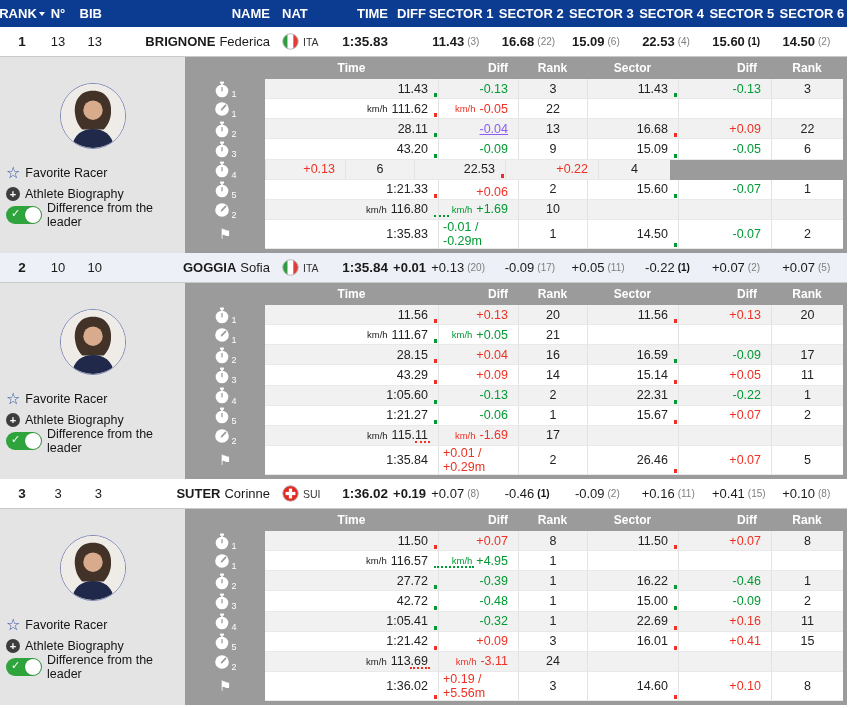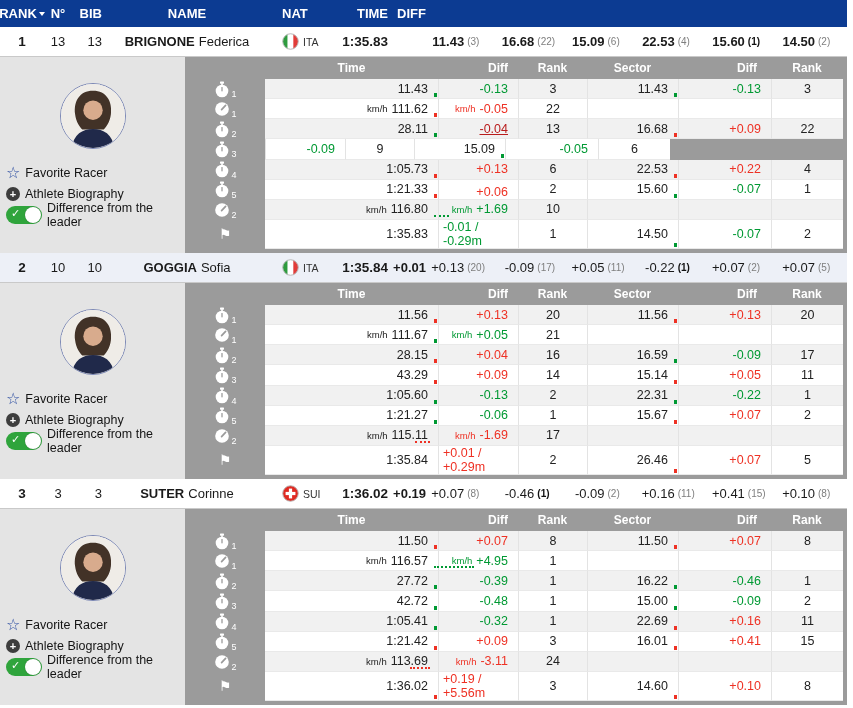--- a/index.html
+++ b/index.html
@@ -8,21 +8,21 @@
     width:853px; height:708px; background:#fff; overflow:hidden;
     font-family:"Liberation Sans","DejaVu Sans",sans-serif; color:#1a1a1a;
   }
   .widget { width:847px; }
 
   
   .thead { display:flex; align-items:center; height:27px; background:var(--hdr,#0c3b92); color:#fff; font-size:13px; font-weight:bold; }
   .c-rank { width:44px; display:flex; align-items:center; justify-content:center; gap:2px; }
   .c-n    { width:28px; text-align:center; }
   .c-bib  { width:30px; text-align:right; }
-  .c-name { width:168px; text-align:center; padding-left:2px; }
+  .c-name { width:168px; text-align:right; padding-left:2px; }
   .c-nat  { width:62px; padding-left:12px; }
   .c-time { width:56px; text-align:right; }
   .c-diff { width:38px; text-align:right; }
   .c-sectors { flex:1; display:flex; }
   .c-sector { flex:1; text-align:center; }
   .sortarr { width:0; height:0; border-left:3.5px solid transparent; border-right:3.5px solid transparent; border-top:4.5px solid #fff; display:inline-block; }
 
   
   .mrow { display:flex; align-items:center; height:30px; font-size:13px; background:#fff; border-bottom:1px solid #c9c9c9; cursor:pointer; }
   .mrow.alt { background:var(--alt,#edf0f7); }
@@ -88,20 +88,28 @@
     <div class="c-rank">
       <span>RANK</span>
       <span class="sortarr"></span>
     </div>
     <div class="c-n">N°</div>
     <div class="c-bib">BIB</div>
     <div class="c-name">NAME</div>
     <div class="c-nat">NAT</div>
     <div class="c-time">TIME</div>
     <div class="c-diff">DIFF</div>
+    <div class="c-sectors">
+      <div class="c-sector">SECTOR 1</div>
+      <div class="c-sector">SECTOR 2</div>
+      <div class="c-sector">SECTOR 3</div>
+      <div class="c-sector">SECTOR 4</div>
+      <div class="c-sector">SECTOR 5</div>
+      <div class="c-sector">SECTOR 6</div>
+    </div>
   </div>
   <div>
   <div>
     <div class="mrow">
       <div class="c-rank">1</div>
       <div class="c-n">13</div>
       <div class="c-bib">13</div>
       <div class="c-name">
         <span class="m-last">BRIGNONE</span><span class="m-first">Federica</span>
       </div>
@@ -272,21 +280,21 @@
       </span>
 
       <span class="sub">2</span>
     </div>
     <div class="dcell dc-time">
       <span class="pre"></span>
       <span>28.11</span>
       <span class="tick" style="display: block; background: rgb(0, 153, 51);"></span>
 
     </div>
-    <div class="dcell dc-diff" style="color: #b91c1c; text-decoration: underline;">
+    <div class="dcell dc-diff" style="color: #8b5cf6; text-decoration: underline;">
       <span class="pre"></span>
       <span>-0.04</span>
     </div>
     <div class="dcell dc-rank">13</div>
     <div class="dcell dc-sector">
       <span>16.68</span>
       <span class="tick" style="display: block; background: rgb(238, 49, 36);"></span>
     </div>
     <div class="dcell dc-diff2" style="color: rgb(238, 49, 36);">
       <span>+0.09</span>
@@ -300,20 +308,26 @@
         <svg width="16" height="17" viewBox="0 0 16 17">
           <rect x="6" y="0.5" width="4" height="2.2" rx="0.6" fill="#fff"></rect>
           <rect x="7.2" y="2.2" width="1.6" height="2" fill="#fff"></rect>
           <circle cx="8" cy="10" r="6.3" fill="#fff"></circle>
           <rect x="7.35" y="6" width="1.3" height="4.4" rx="0.6" fill="#9b9b9b"></rect>
         </svg>
       </span>
 
       <span class="sub">3</span>
     </div>
+    <div class="dcell dc-time">
+      <span class="pre"></span>
+      <span>43.20</span>
+      <span class="tick" style="display: block; background: rgb(0, 153, 51);"></span>
+
+    </div>
     <div class="dcell dc-diff" style="color: rgb(0, 153, 51);">
       <span class="pre"></span>
       <span>-0.09</span>
     </div>
     <div class="dcell dc-rank">9</div>
     <div class="dcell dc-sector">
       <span>15.09</span>
       <span class="tick" style="display: block; background: rgb(0, 153, 51);"></span>
     </div>
     <div class="dcell dc-diff2" style="color: rgb(0, 153, 51);">
@@ -327,26 +341,20 @@
       <span class="micon">
         <svg width="16" height="17" viewBox="0 0 16 17">
           <rect x="6" y="0.5" width="4" height="2.2" rx="0.6" fill="#fff"></rect>
           <rect x="7.2" y="2.2" width="1.6" height="2" fill="#fff"></rect>
           <circle cx="8" cy="10" r="6.3" fill="#fff"></circle>
           <rect x="7.35" y="6" width="1.3" height="4.4" rx="0.6" fill="#9b9b9b"></rect>
         </svg>
       </span>
 
       <span class="sub">4</span>
-    </div>
-    <div class="dcell dc-time">
-      <span class="pre"></span>
-      <span>1:05.73</span>
-      <span class="tick" style="display: block; background: rgb(238, 49, 36);"></span>
-
     </div>
     <div class="dcell dc-diff" style="color: rgb(238, 49, 36);">
       <span class="pre"></span>
       <span>+0.13</span>
     </div>
     <div class="dcell dc-rank">6</div>
     <div class="dcell dc-sector">
       <span>22.53</span>
       <span class="tick" style="display: block; background: rgb(238, 49, 36);"></span>
     </div>

